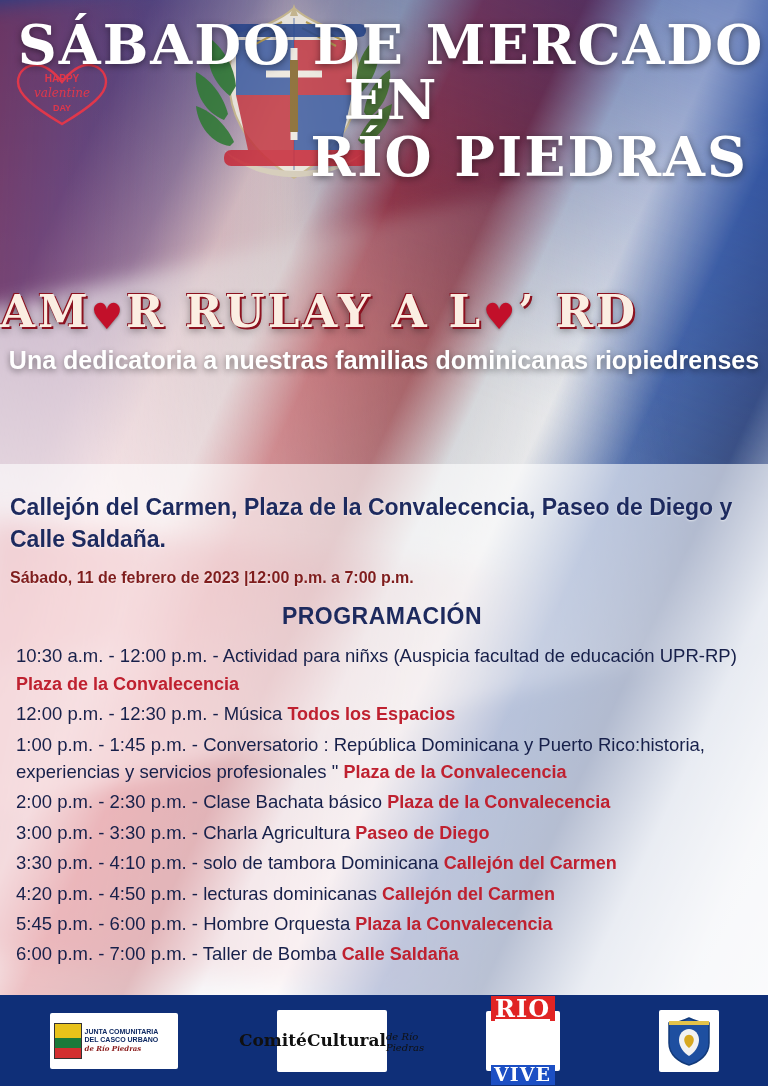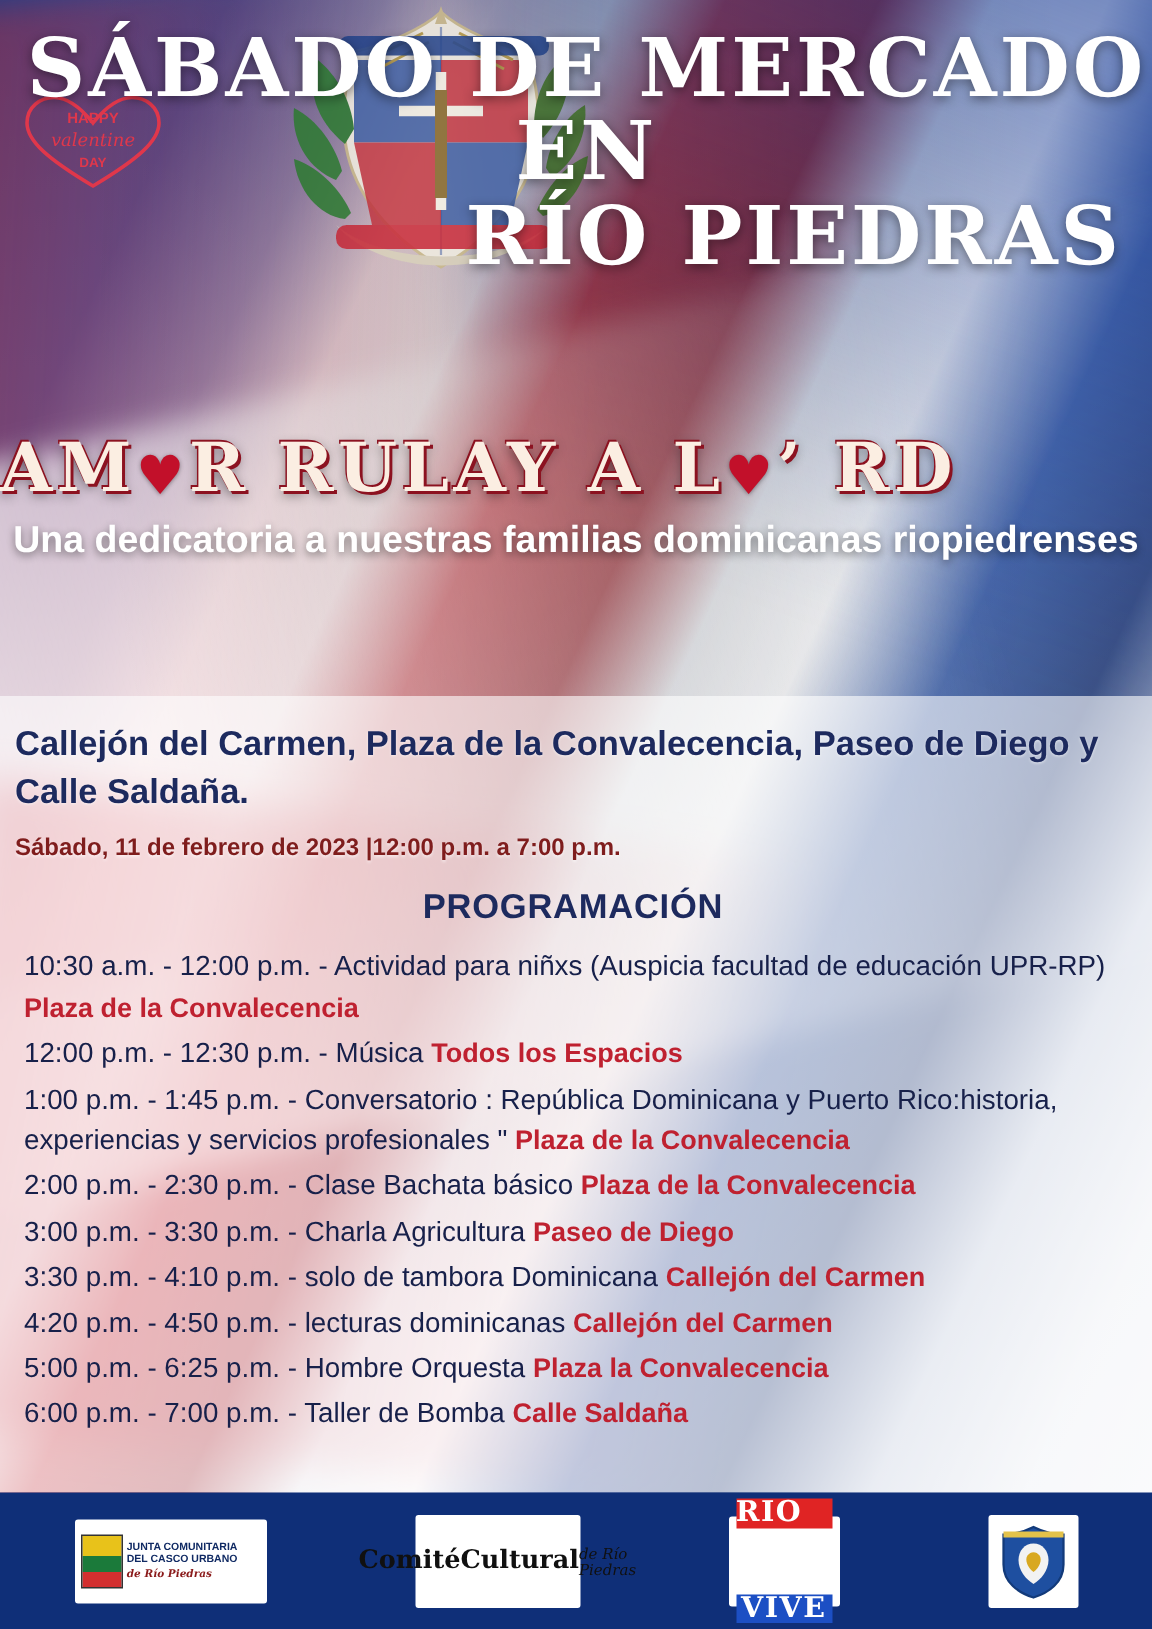--- a/index.html
+++ b/index.html
@@ -166,21 +166,21 @@
   
   .panel {
     position: absolute;
     left: 0;
     top: 464px;
     width: 768px;
     height: 531px;
     background: rgba(255,255,255,0.60);
   }
   .panel-inner {
-    padding: 16px 14px 0 10px;
+    padding: 28px 14px 0 10px;
     border-radius: 22px;
   }
   .place {
     color: #1d2a5e;
     font-size: 23px;
     font-weight: bold;
     line-height: 1.38;
     text-shadow: 0 1px 2px rgba(255,255,255,0.6);
   }
   .datetime {
@@ -307,24 +307,25 @@
     align-items: stretch;
     justify-content: center;
     padding: 4px 5px;
     box-sizing: border-box;
   }
   .logo-rv .rv1 {
     background: #e02424;
     color: #ffffff;
     font-family: "DejaVu Serif", serif;
     font-weight: bold;
-    font-size: 19px;
-    text-align: left;
+    font-size: 24px;
+    text-align: center;
     line-height: 1.05;
     letter-spacing: 1px;
+    text-decoration: underline;
   }
   .logo-rv .rv2 {
     background: #1c4fc4;
     color: #ffffff;
     font-family: "DejaVu Serif", serif;
     font-weight: bold;
     font-size: 19px;
     text-align: center;
     line-height: 1.05;
     letter-spacing: 1px;
@@ -433,21 +434,21 @@
         </div>
         <div class="sitem">
           <span class="txt">3:30 p.m. - 4:10 p.m. - solo de tambora Dominicana</span>
           <span class="venue">Callejón del Carmen</span>
         </div>
         <div class="sitem">
           <span class="txt">4:20 p.m. - 4:50 p.m. - lecturas dominicanas</span>
           <span class="venue">Callejón del Carmen</span>
         </div>
         <div class="sitem">
-          <span class="txt">5:00 p.m. - 6:25 p.m. - Hombre  Orquesta</span>
+          <span class="txt">5:45 p.m. - 6:00 p.m. - Hombre  Orquesta</span>
           <span class="venue">Plaza la Convalecencia</span>
         </div>
         <div class="sitem">
           <span class="txt">6:00 p.m. - 7:00 p.m. - Taller de Bomba</span>
           <span class="venue">Calle Saldaña</span>
         </div>
       </div>
     </div>
   </div>
 

